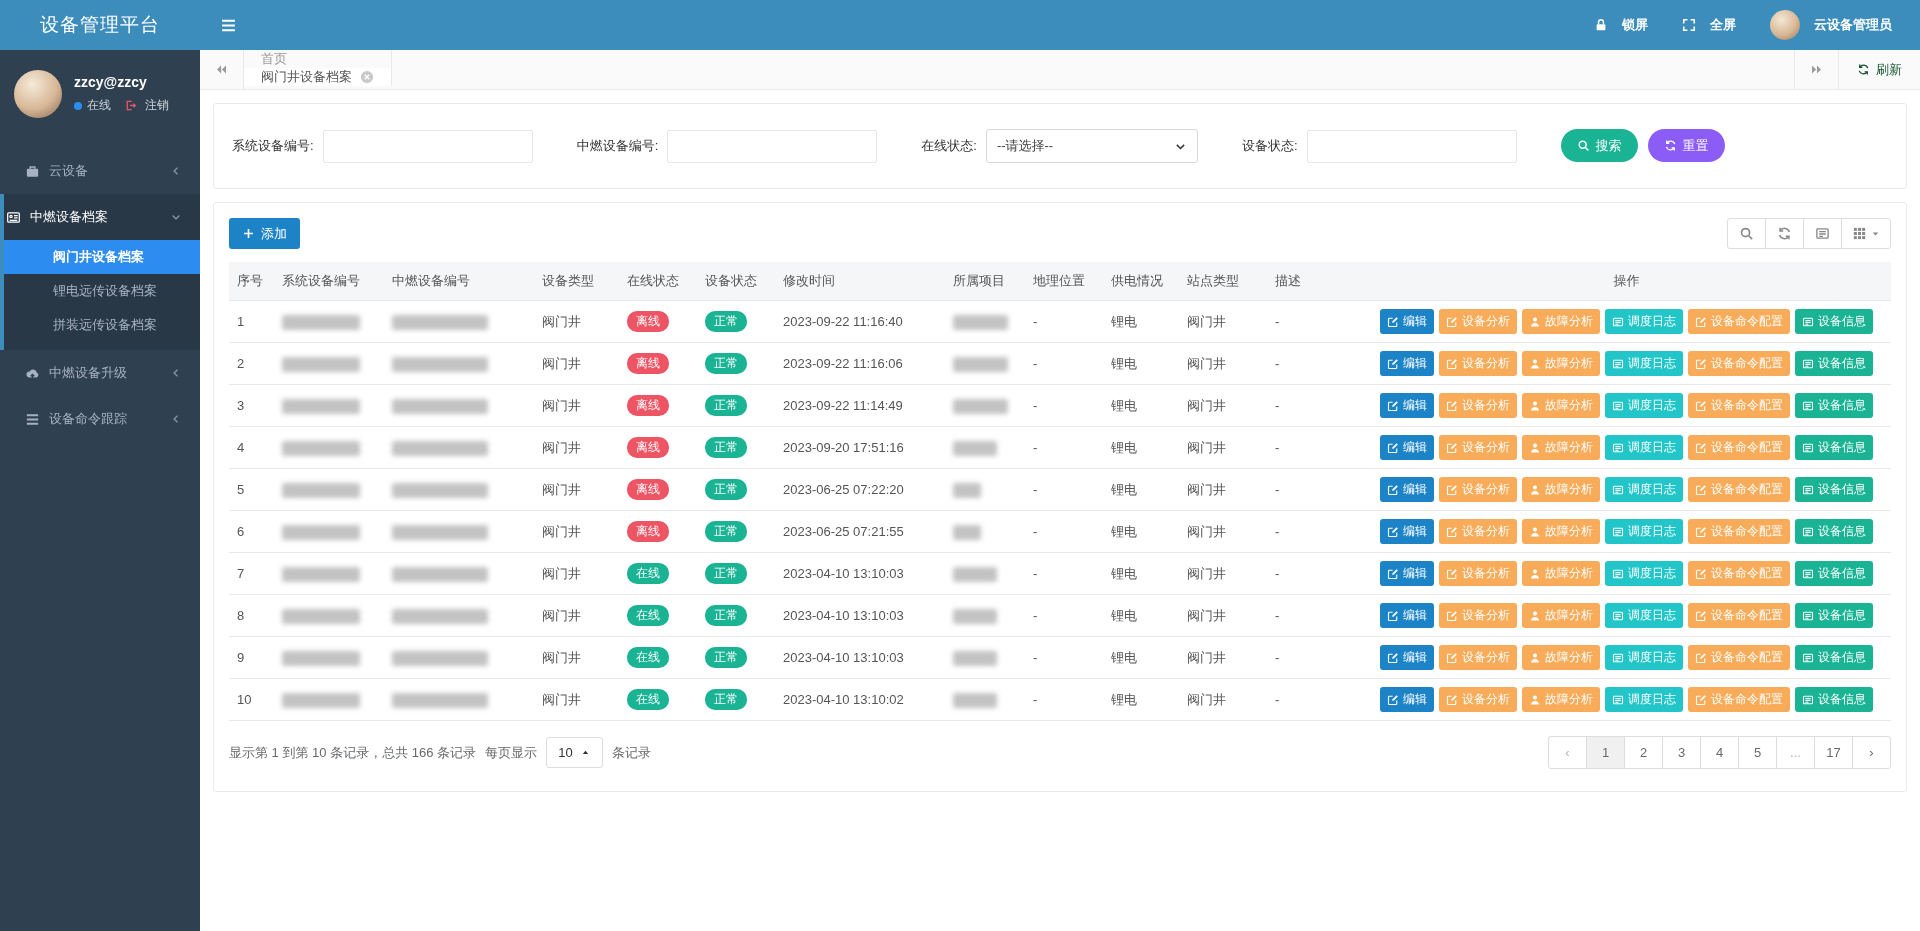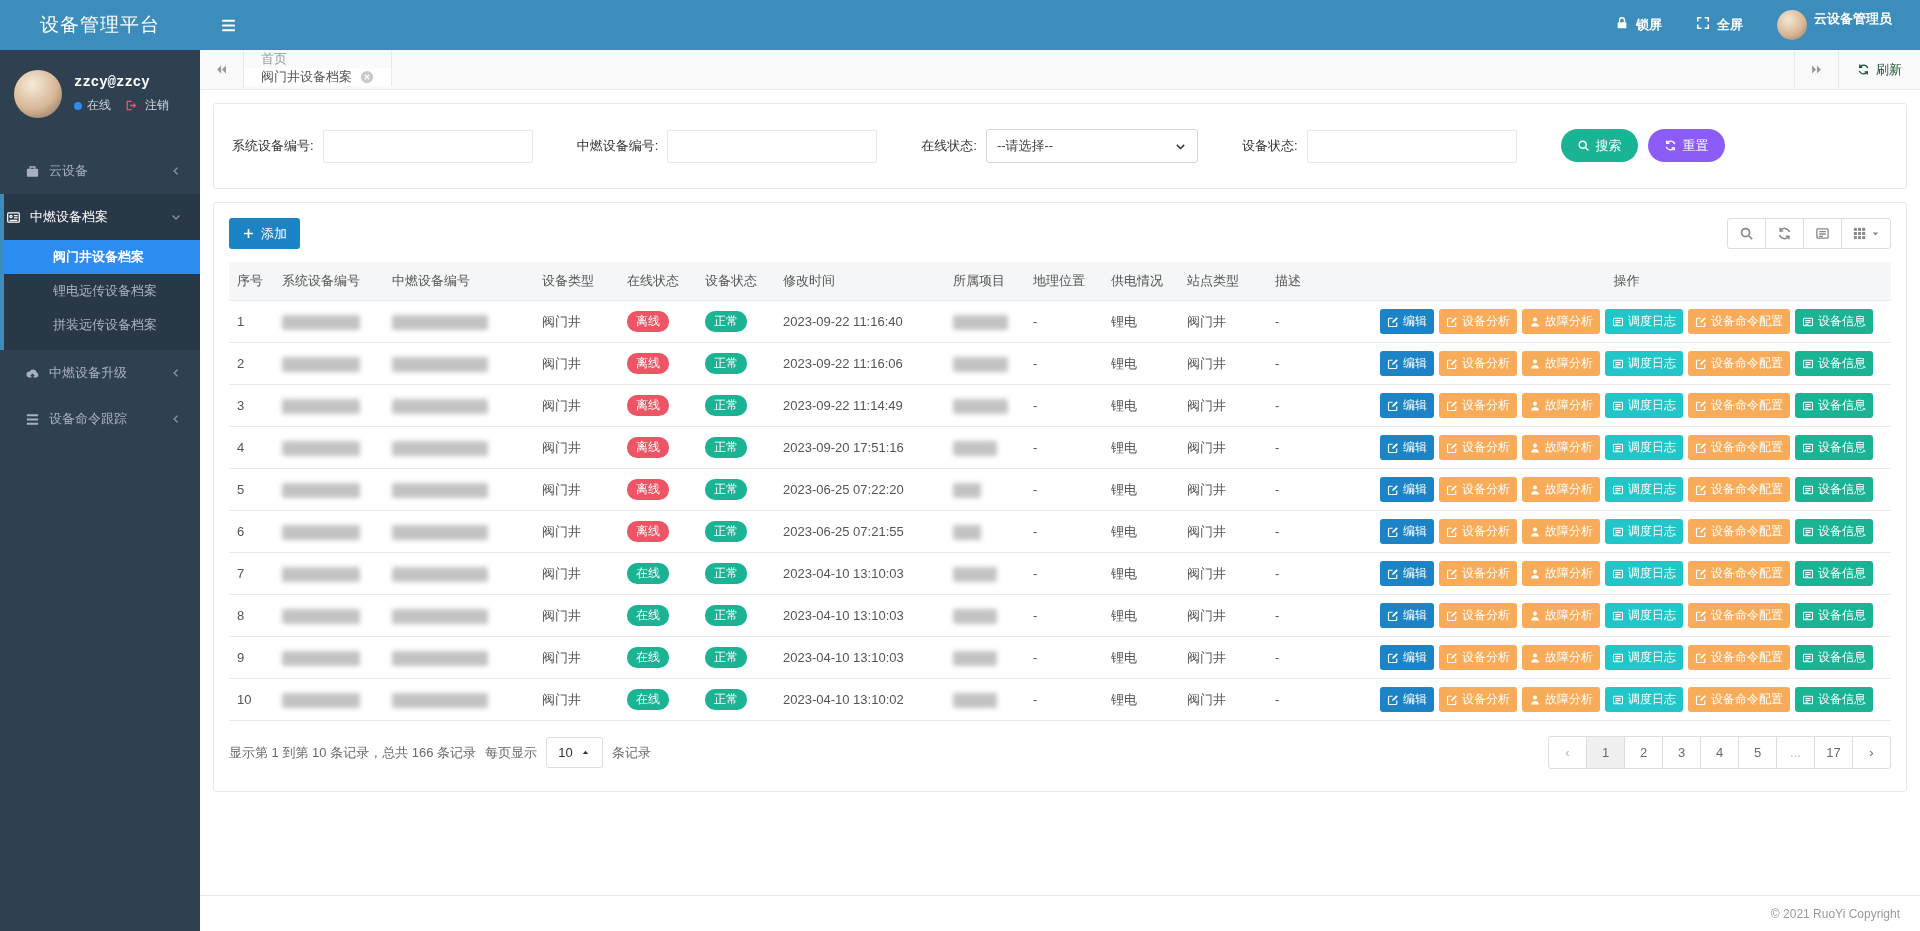--- a/index.html
+++ b/index.html
@@ -6,28 +6,28 @@
   html,body { width:1920px; height:931px; overflow:hidden; }
   body { font-family:"Liberation Sans","DejaVu Sans",sans-serif; background:#fff; color:#555; }
   .icon { display:inline-flex; align-items:center; justify-content:center; }
   .icon svg { width:1em; height:1em; display:block; }
 
   
   .topbar { height:50px; background:#3c8dbc; display:flex; align-items:center; color:#fff; }
   .brand { width:200px; flex-shrink:0; text-align:center; font-size:19px; letter-spacing:1px; }
   .hamburger { padding:0 20px; font-size:17px; cursor:pointer; }
   .top-right { margin-left:auto; display:flex; align-items:center; gap:34px; padding-right:28px; font-size:13px; font-weight:700; }
-  .top-item { display:flex; align-items:flex-start; gap:7px; cursor:pointer;font-family:Liberation Serif, serif; }
+  .top-item { display:flex; align-items:center; gap:14px; cursor:pointer;font-family:Liberation Serif, serif; }
   .top-item .icon { font-size:14px; }
   .avatar-sm { width:30px; height:30px; border-radius:50%; flex-shrink:0;
     background: radial-gradient(circle at 38% 32%, #f3e7d3, #d9b896 55%, #8d7460); }
 
   
   .layout { display:flex; height:881px; }
-  .sidebar { width:200px; flex-shrink:0; background:#2f4050; display:flex; flex-direction:column;font-family:Liberation Mono, monospace; }
+  .sidebar { width:200px; flex-shrink:0; background:#2f4050; display:flex; flex-direction:column; }
   .user-panel { display:flex; align-items:center; gap:12px; padding:20px 14px 16px 14px; }
   .avatar-lg { width:48px; height:48px; border-radius:50%; flex-shrink:0;
     background: radial-gradient(circle at 38% 30%, #f5ead8, #d8b797 55%, #7d6652); }
   .user-name { color:#fff; font-weight:700; font-size:14px; margin-bottom:7px; }
   .user-status { display:flex; align-items:center; gap:5px; font-size:12px; color:#cdd5de; }
   .online-dot { width:8px; height:8px; border-radius:50%; background:#2d8cf0; display:inline-block; }
   .logout-link { display:flex; align-items:center; gap:8px; margin-left:8px; cursor:pointer; color:#cdd5de; }
   .logout-link .icon { color:#ed5565; font-size:13px; }
 
   .menu { flex:1; padding-top:14px; }
@@ -1176,17 +1176,14 @@
               <div class="page-btn">4</div>
               <div class="page-btn">5</div>
               <div class="page-btn dim">...</div>
               <div class="page-btn">17</div>
               <div class="page-btn">›</div>
             </div>
         </div>
       </div>
     </div>
 
-    <div class="footer">
-      <span>© 2021 RuoYi Copyright</span>
-    </div>
   </div>
 </div>
 
 </body></html>

